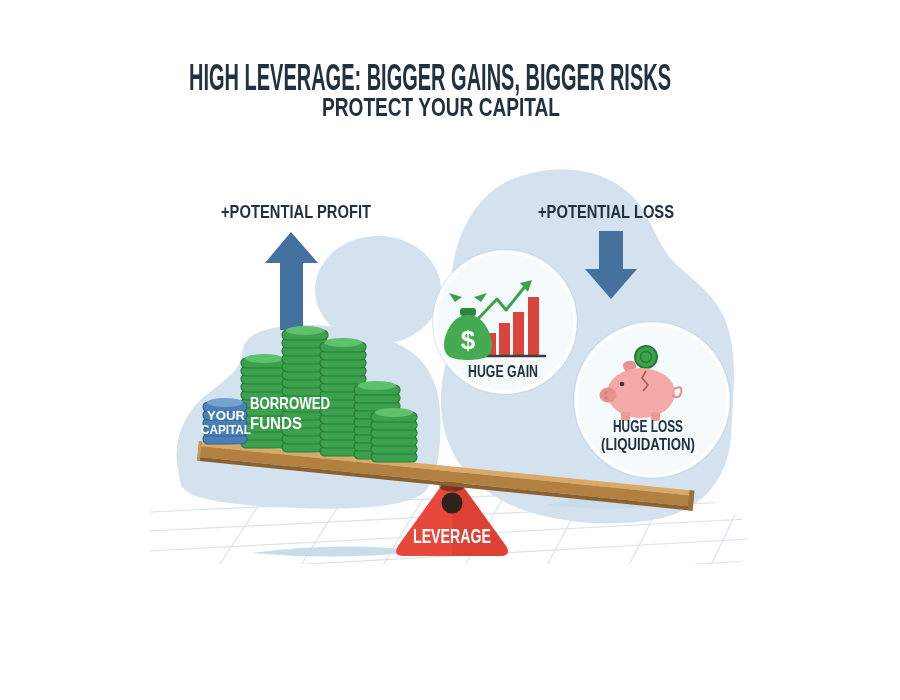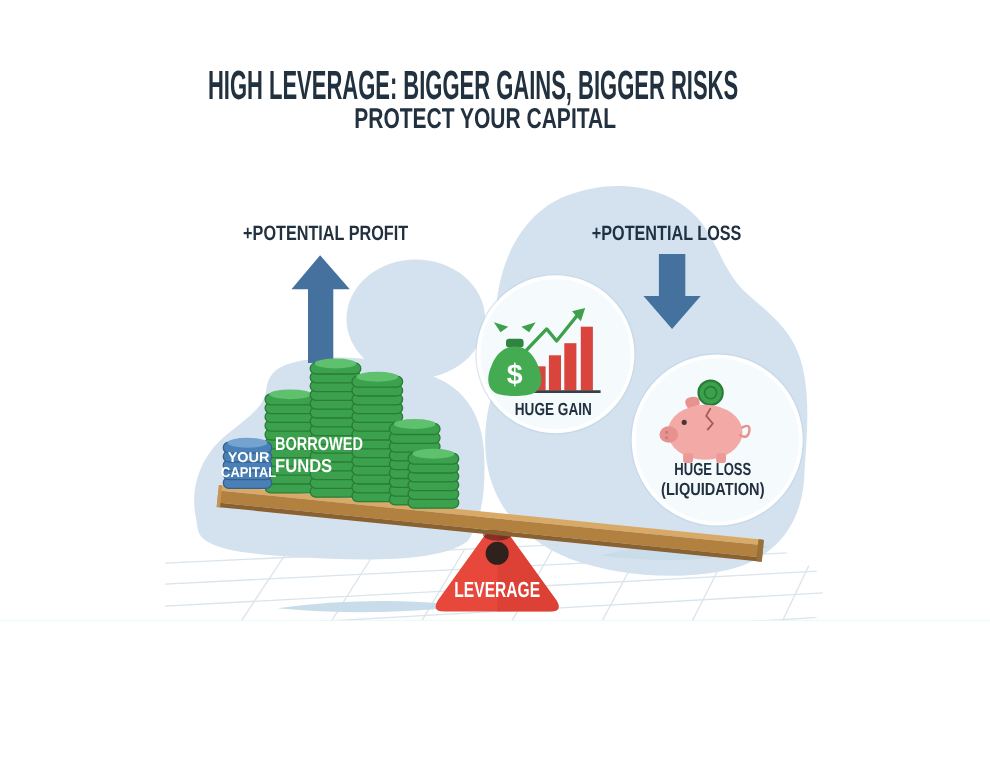--- a/index.html
+++ b/index.html
@@ -1,16 +1,16 @@
 <!DOCTYPE html>
 <html><head>
 <meta charset="utf-8">
 <style>
   html,body{margin:0;padding:0;background:#fff;}
-  #stage{position:relative;width:900px;height:564px;background:#5eead4;overflow:hidden;
+  #stage{position:relative;width:900px;height:564px;background:#8b5cf6;overflow:hidden;
          font-family:"Liberation Sans",sans-serif;}
   svg{display:block;}
   text{font-family:"Liberation Sans",sans-serif;font-weight:700;}
   .navy{fill:#22313f;}
   .white{fill:#ffffff;}
 </style>
 </head>
 <body>
 
 <div id="stage">

